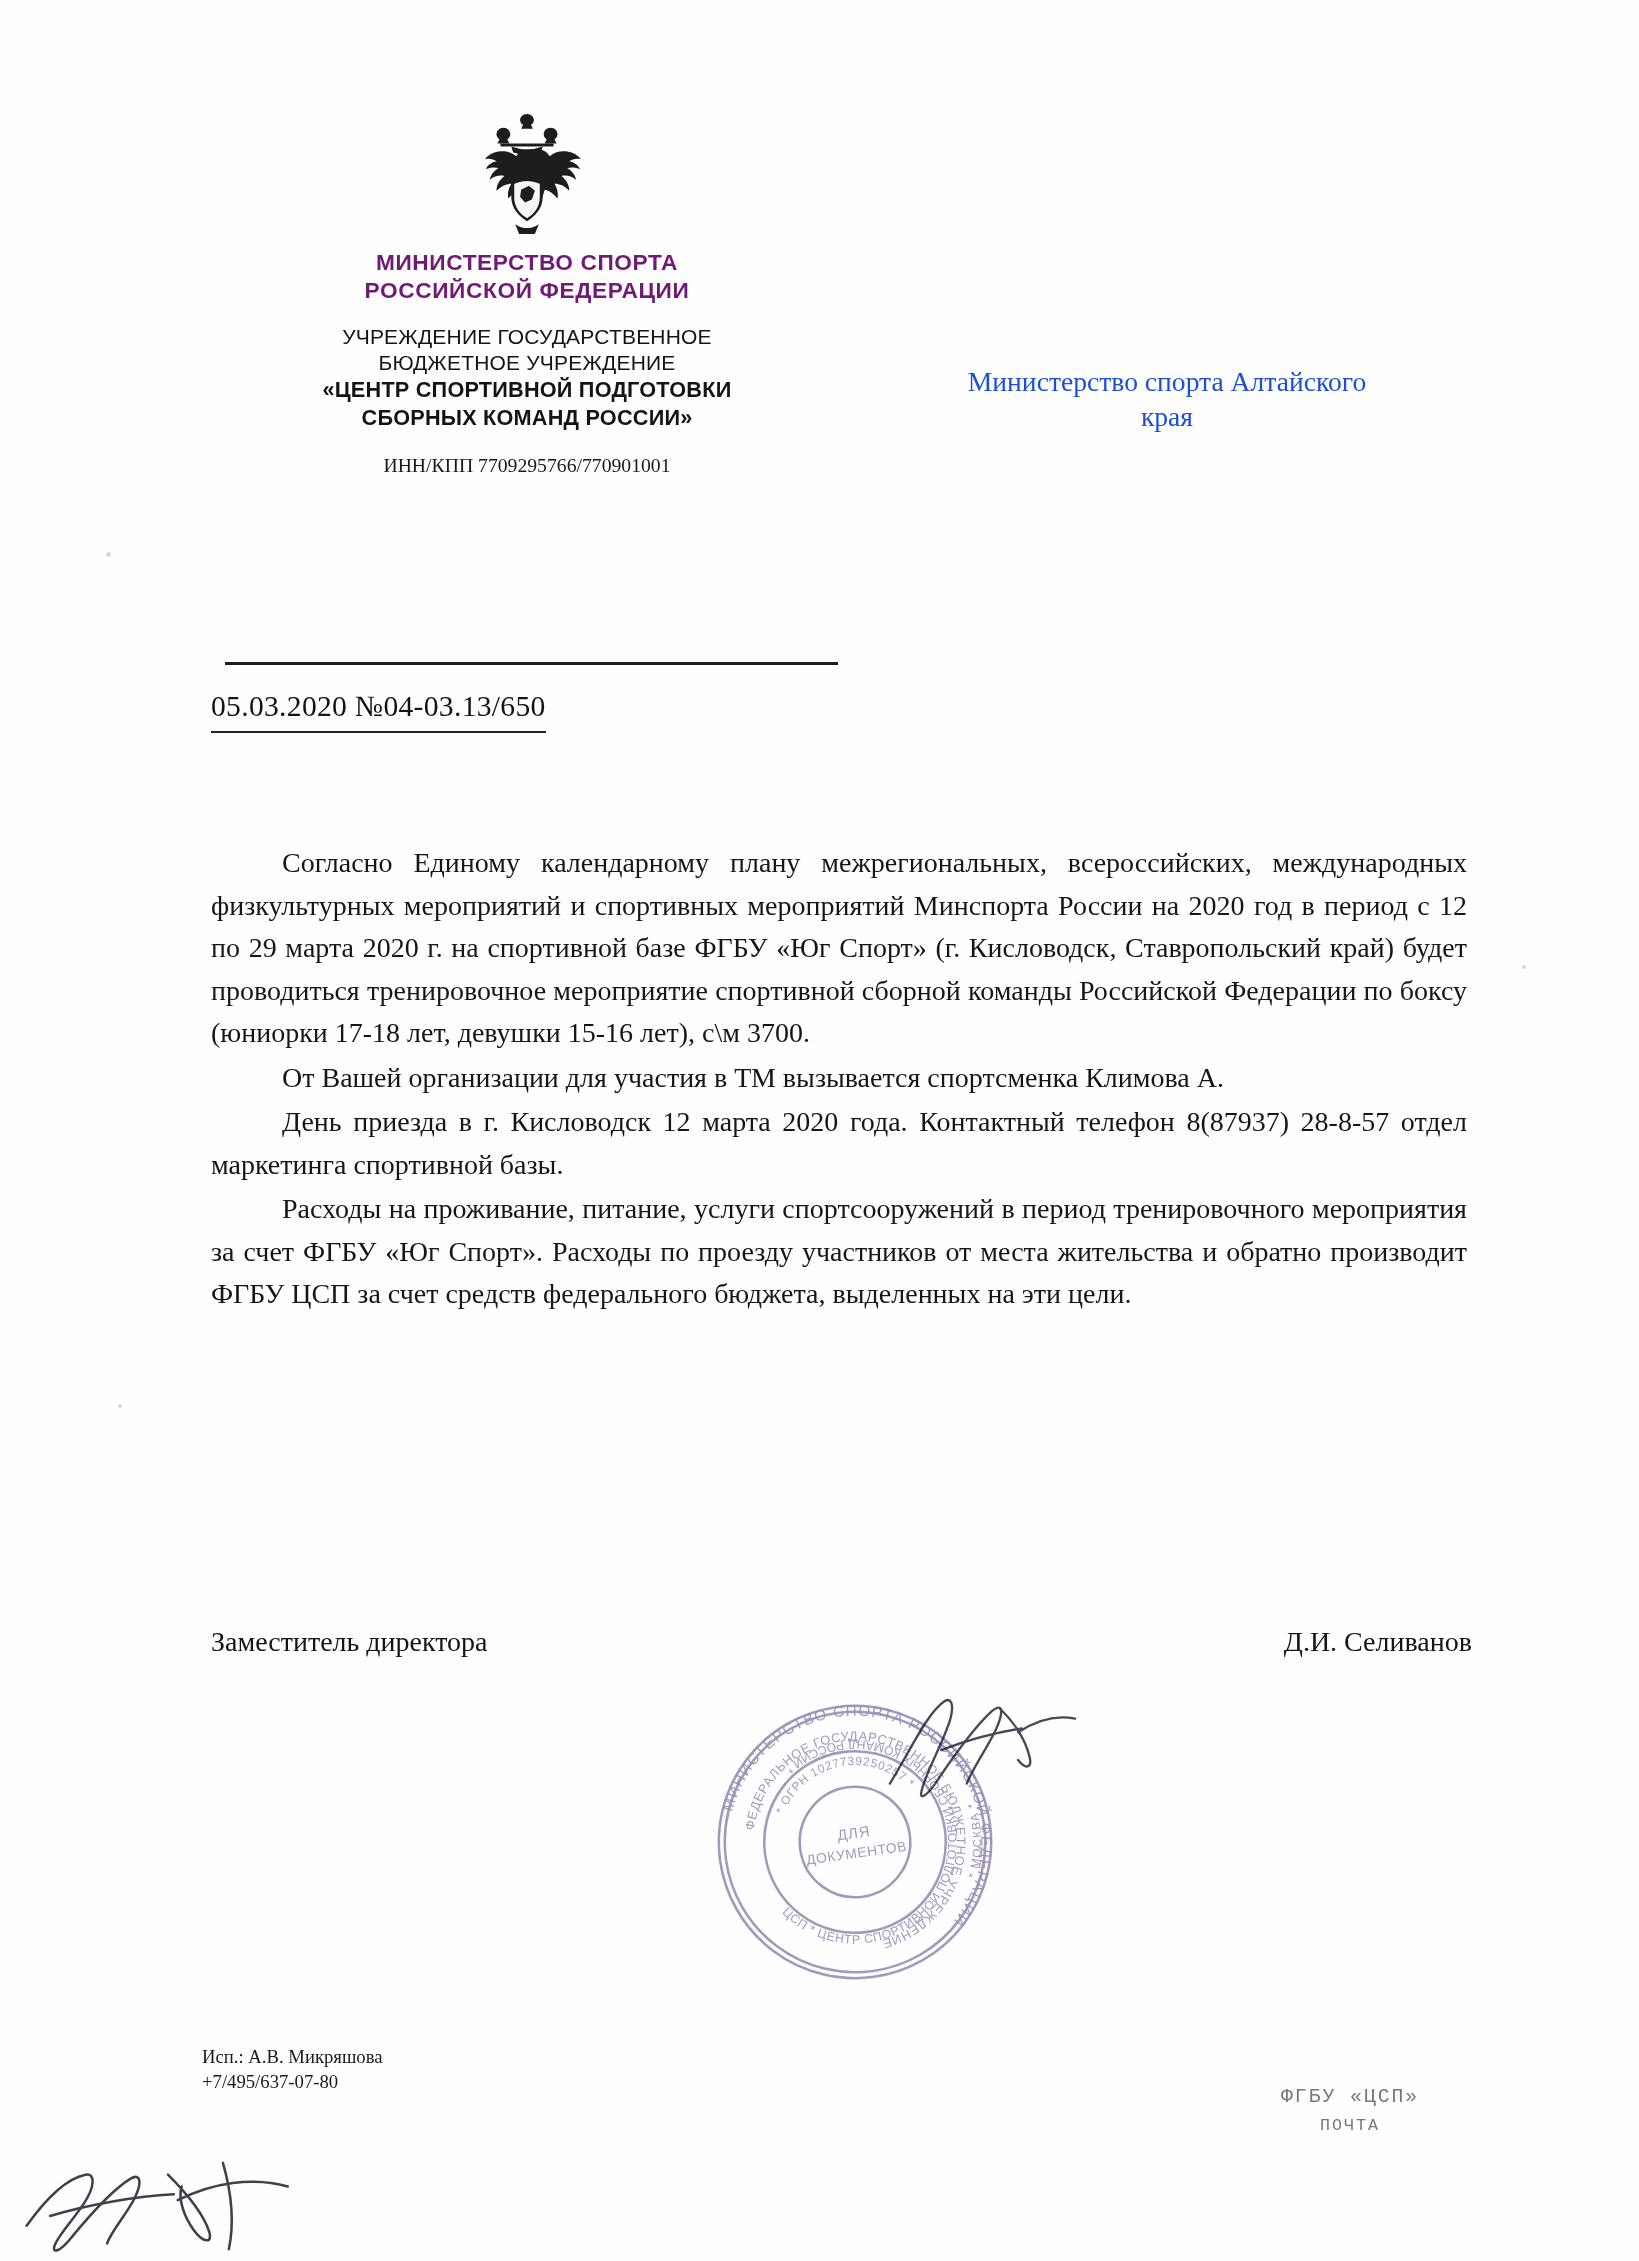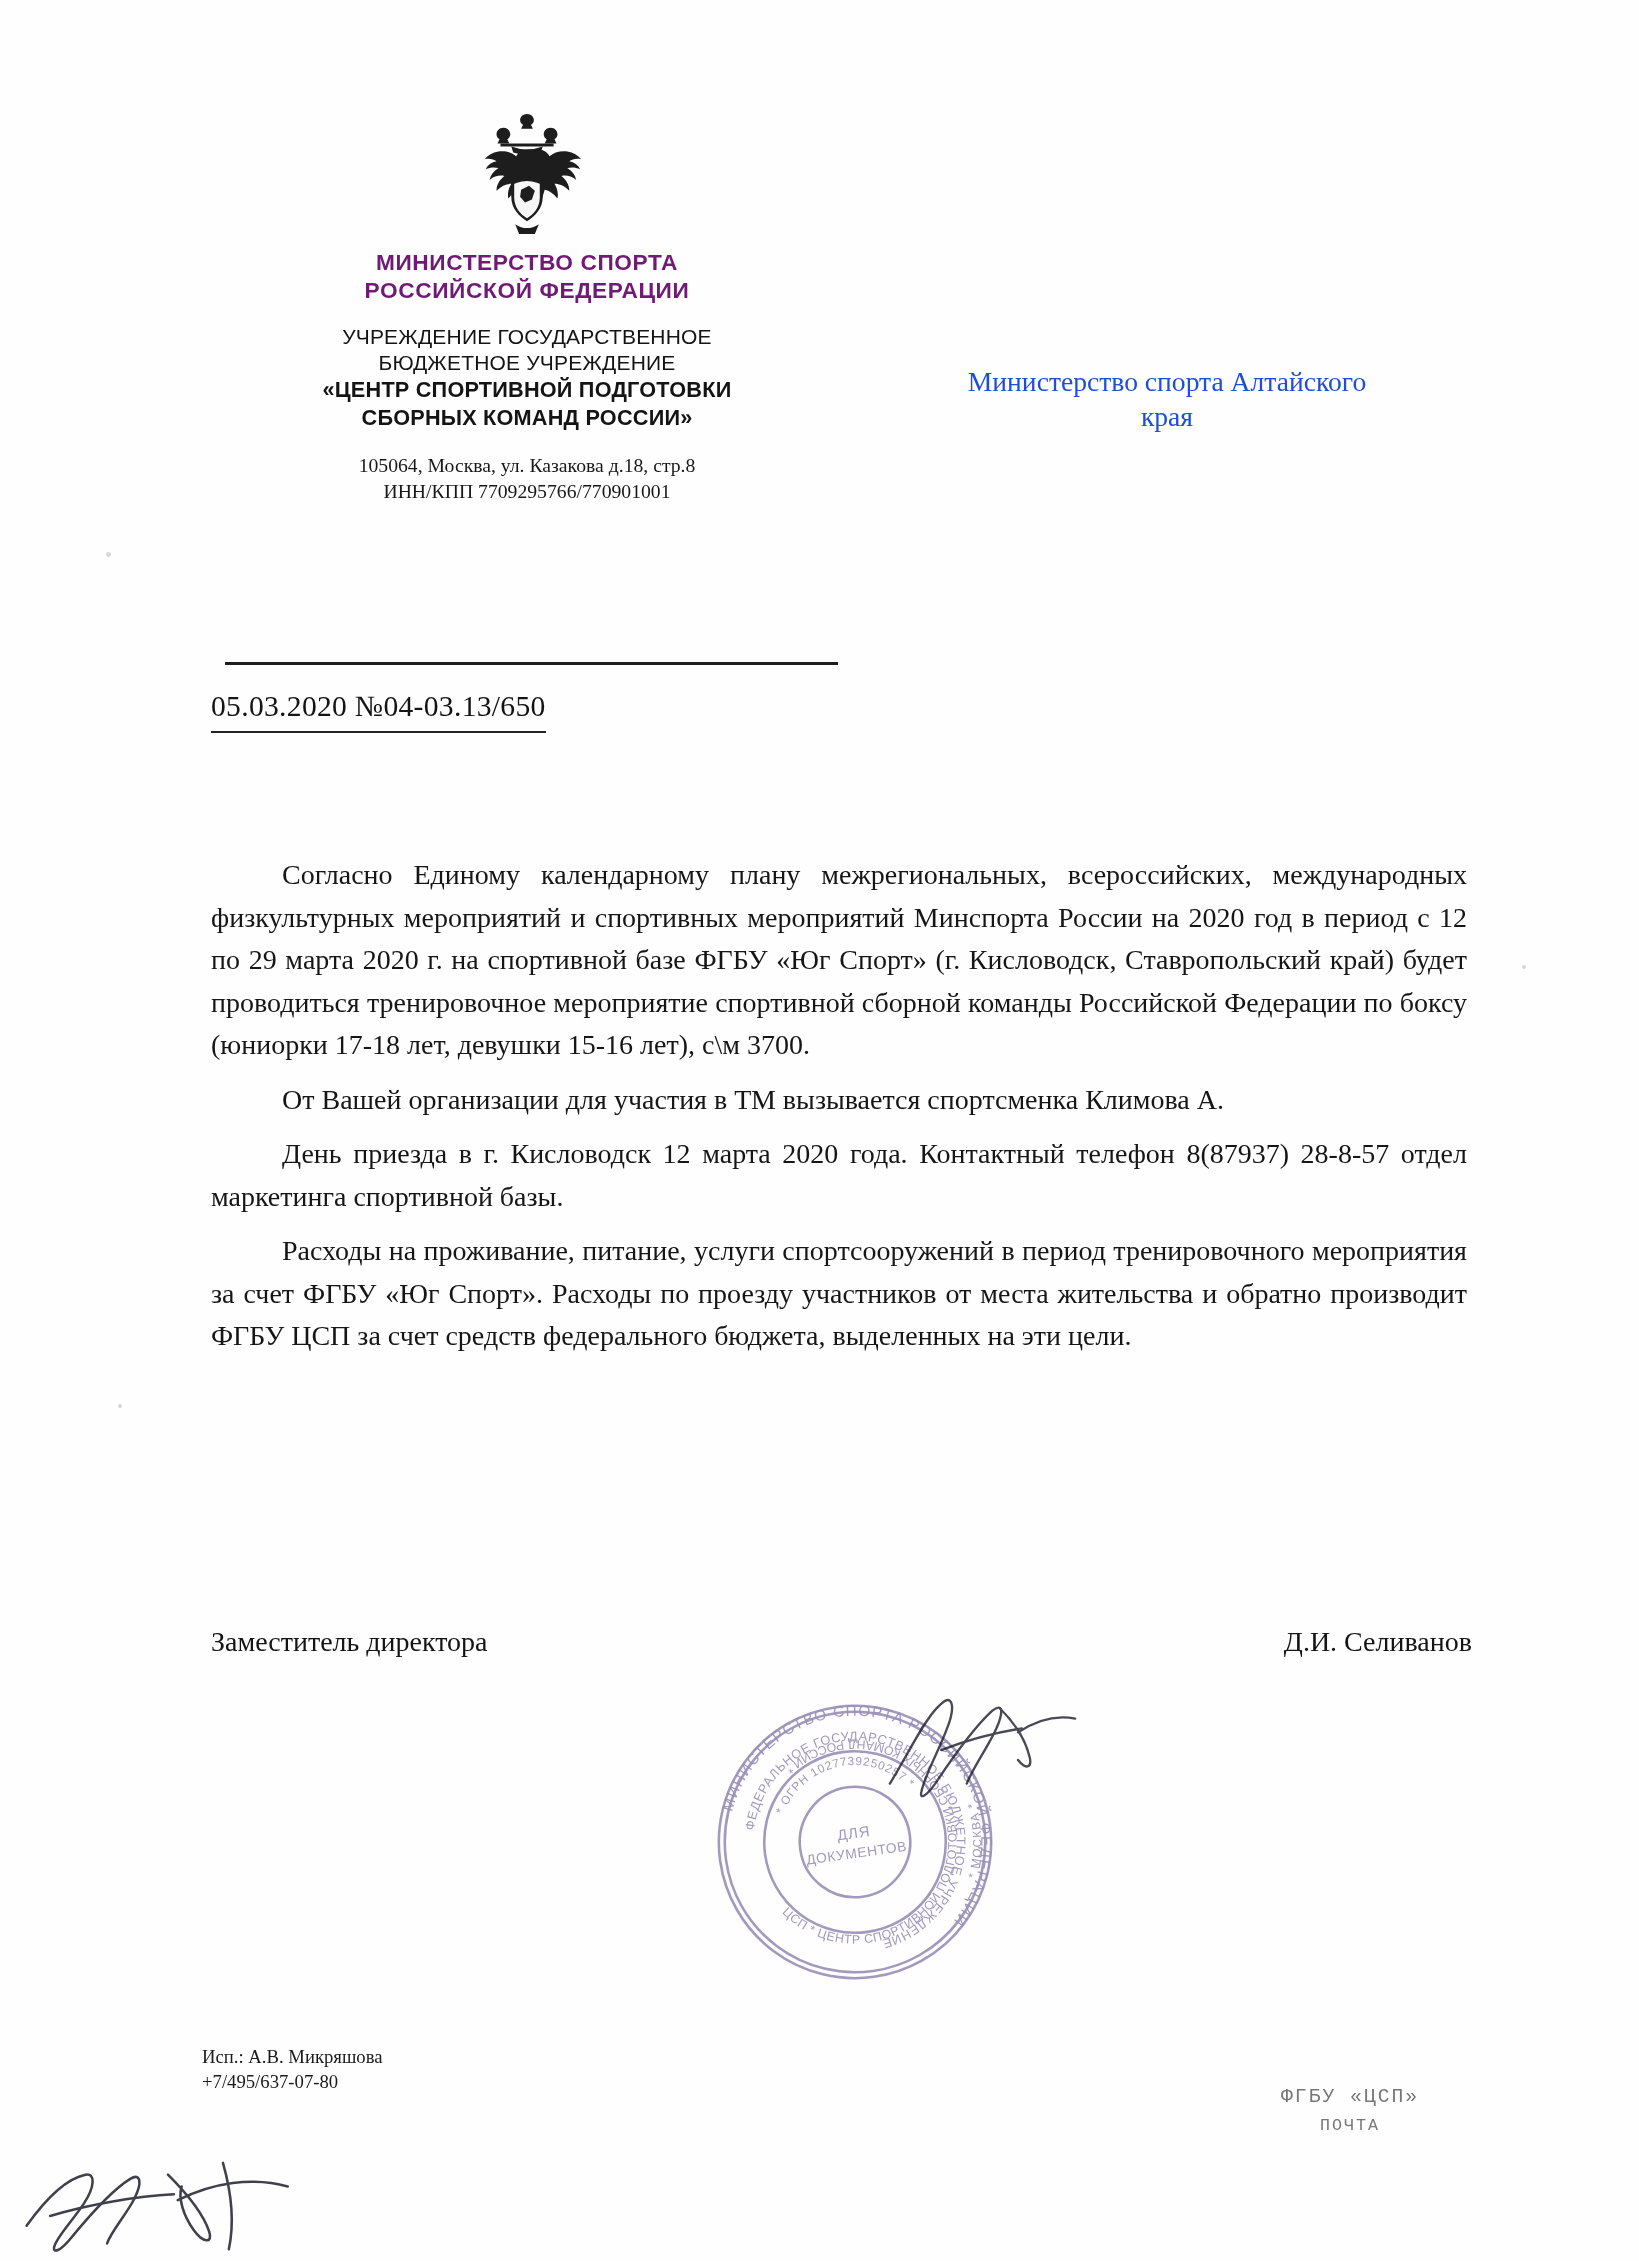--- a/index.html
+++ b/index.html
@@ -104,21 +104,21 @@
     left: 211px;
     top: 842px;
     width: 1256px;
     font-family: "Liberation Serif", serif;
     font-size: 28px;
     line-height: 1.52;
     text-align: justify;
     color: #161616;
   }
   .body-text p {
-    margin: 12px 0 2px 0;
+    margin: 0 0 2px 0;
     text-indent: 71px;
   }
 
   
   .sig-row {
     position: absolute;
     left: 211px;
     top: 1626px;
     width: 1261px;
     display: flex;
@@ -229,21 +229,20 @@
     <div class="ministry-line">РОССИЙСКОЙ ФЕДЕРАЦИИ</div>
 
     <div class="org-block">
       <div>УЧРЕЖДЕНИЕ ГОСУДАРСТВЕННОЕ</div>
       <div>БЮДЖЕТНОЕ УЧРЕЖДЕНИЕ</div>
       <div class="bold">«ЦЕНТР СПОРТИВНОЙ ПОДГОТОВКИ</div>
       <div class="bold">СБОРНЫХ КОМАНД РОССИИ»</div>
     </div>
 
     <div class="contacts">
-      <div>105064, Москва, ул. Казакова д.18, стр.8</div>
       <div>ИНН/КПП 7709295766/770901001</div>
     </div>
   </div>
 
   <div class="rule"></div>
 
   <div class="addressee">
     <div>Министерство спорта Алтайского</div>
     <div>края</div>
   </div>

